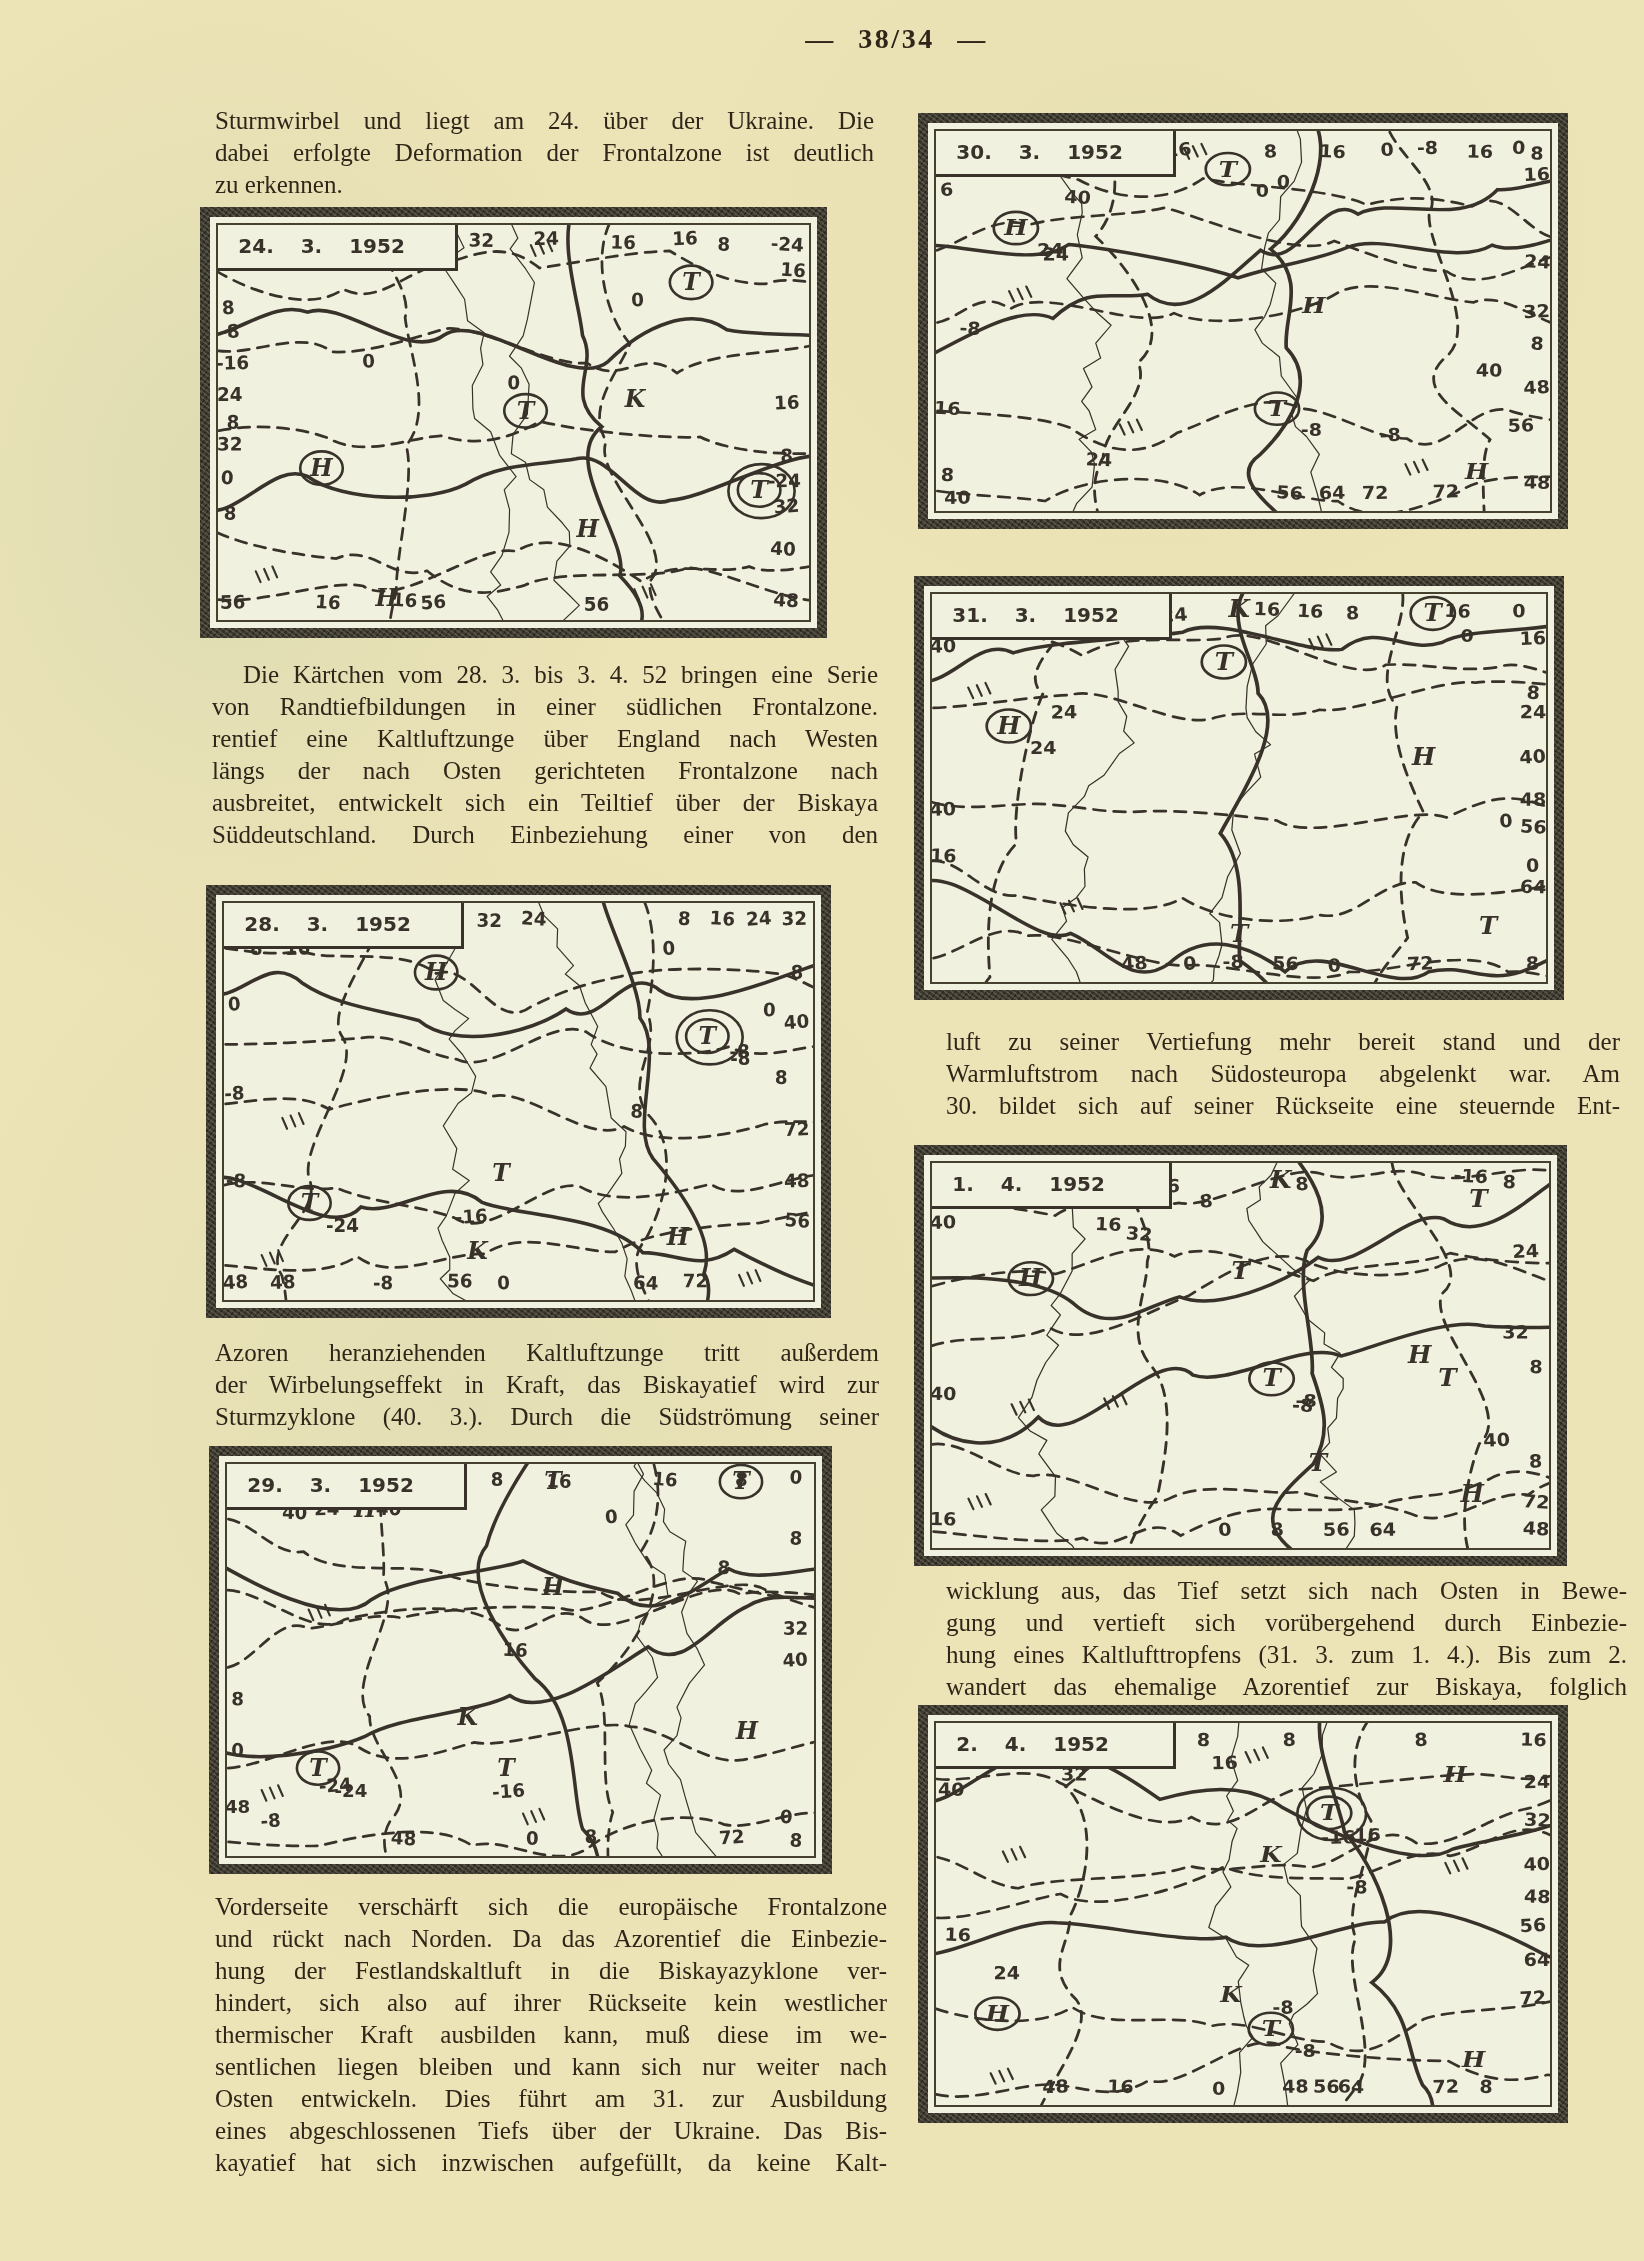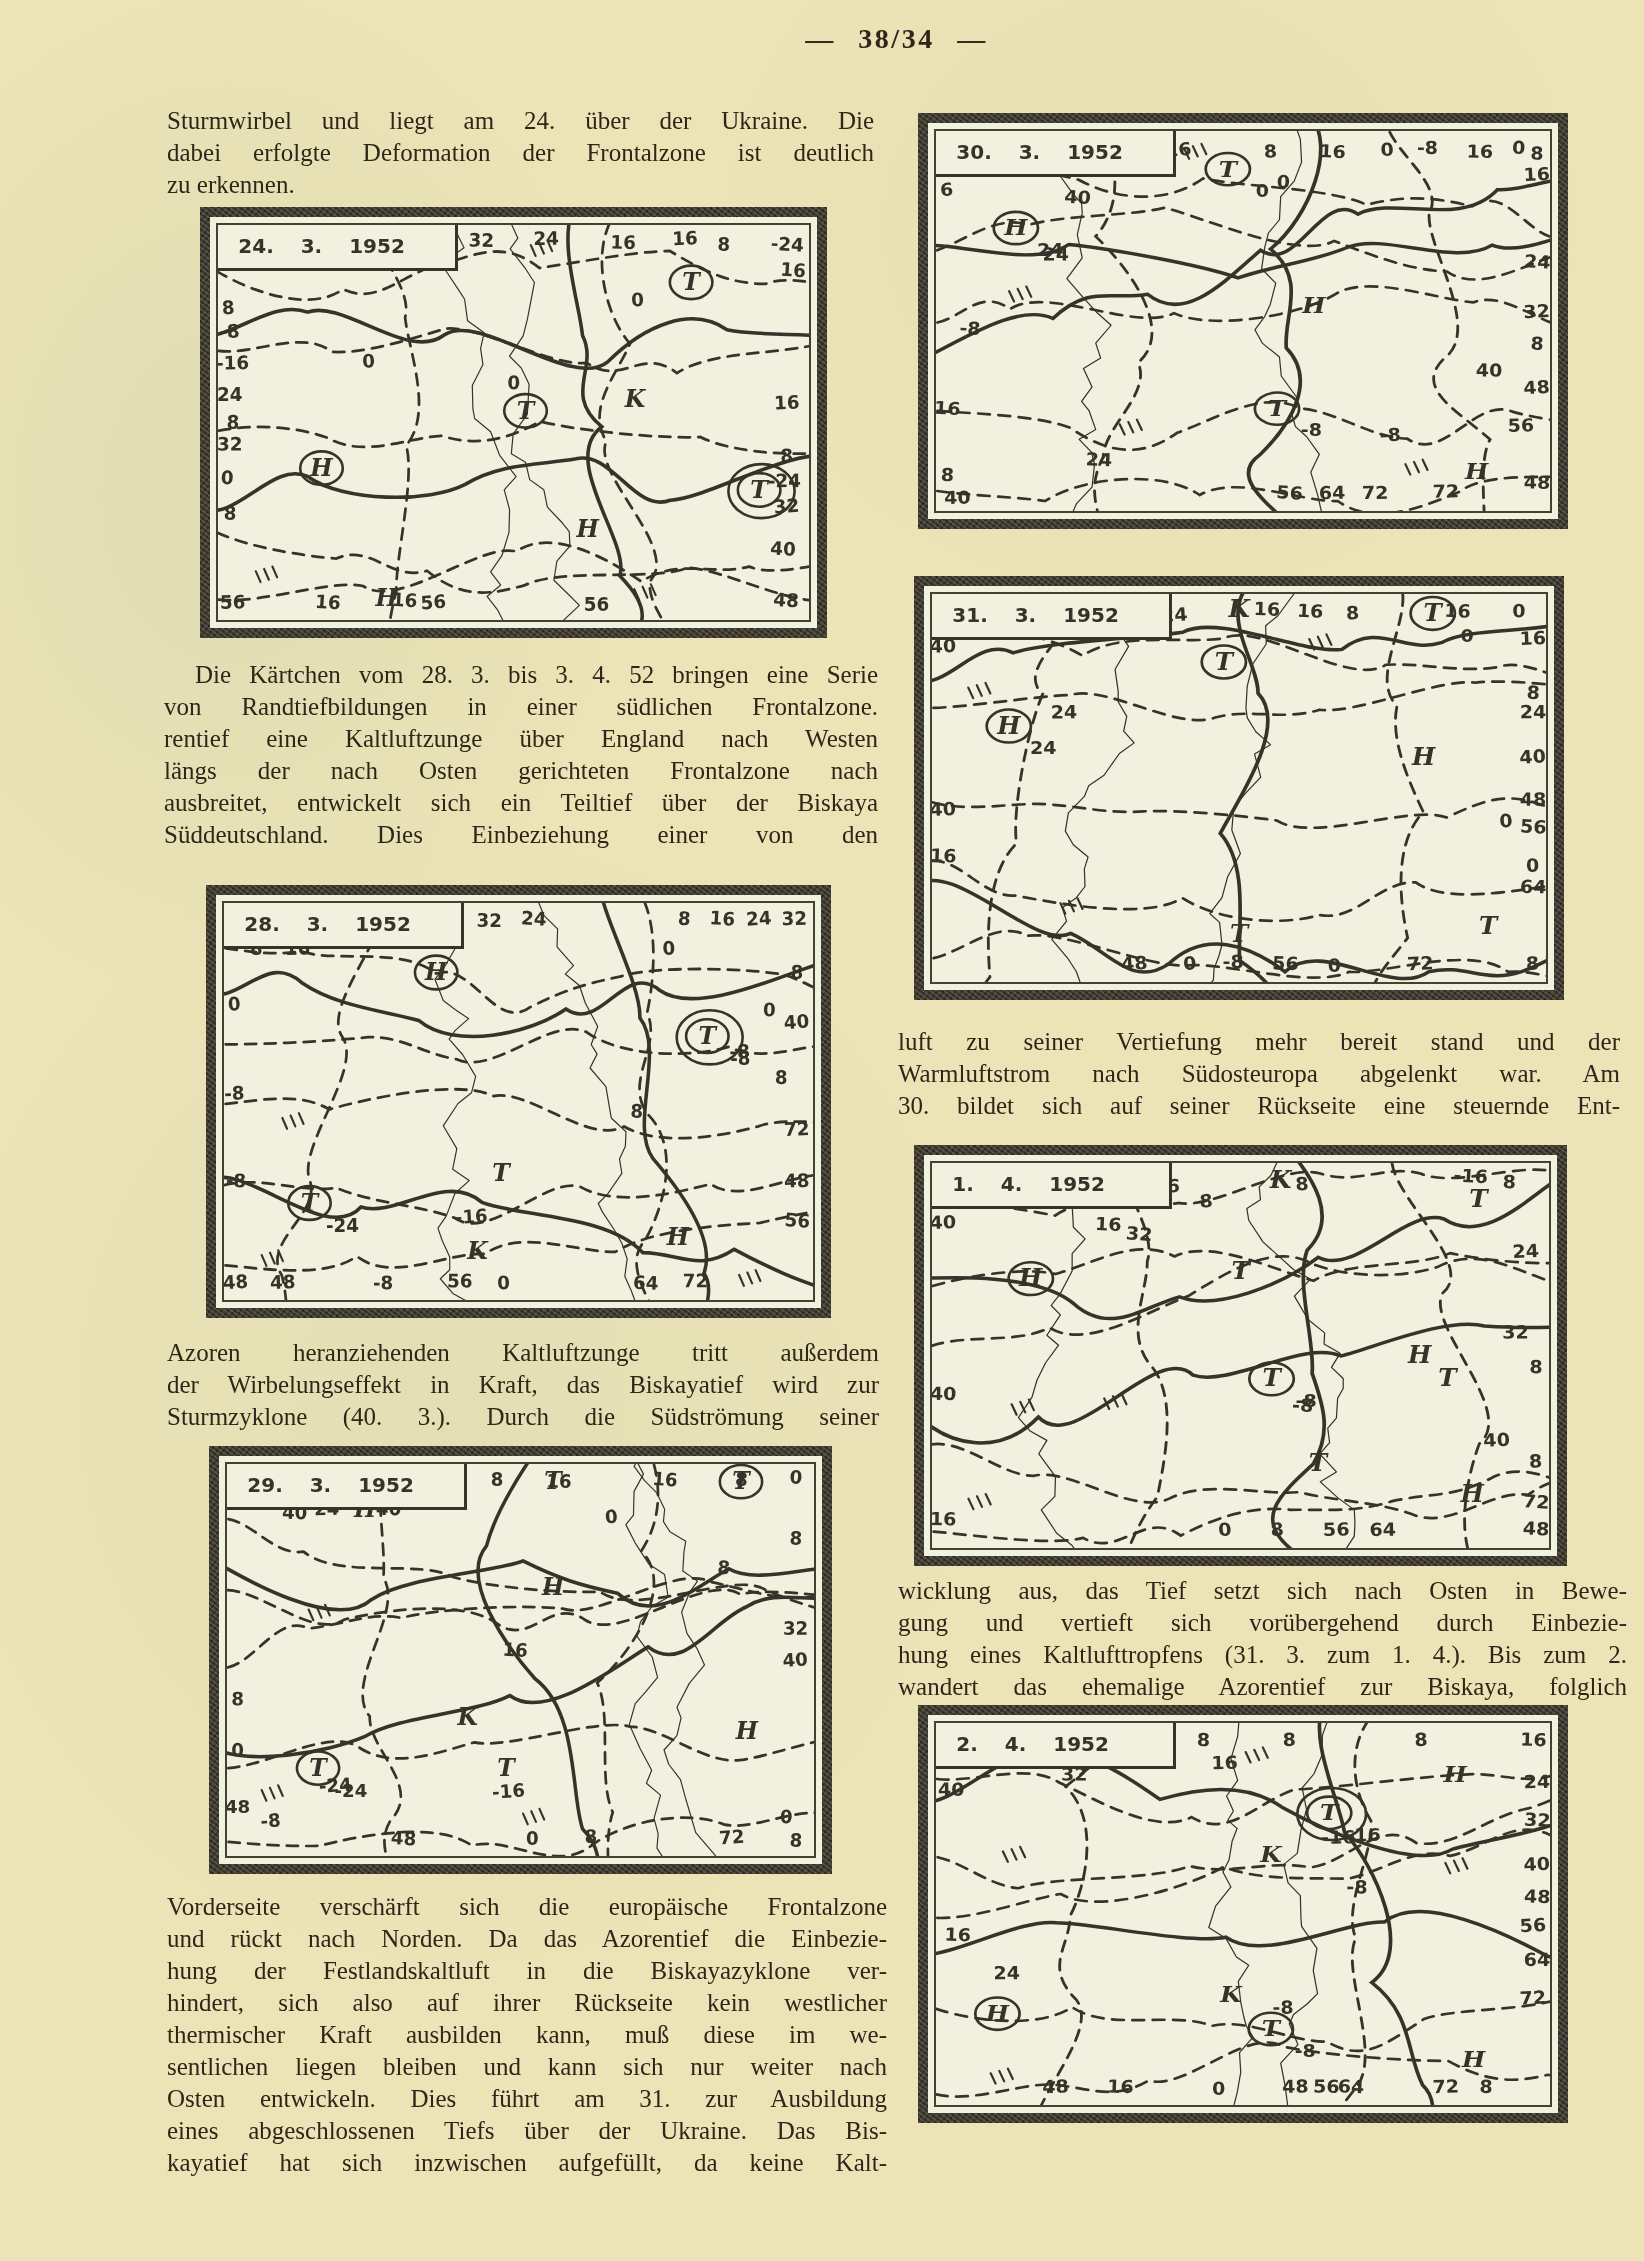--- a/index.html
+++ b/index.html
@@ -20,21 +20,21 @@
     font-family:"Liberation Serif", serif;
     color:var(--text-ink);
   }
   .page-header{
     position:absolute;top:23px;left:0;width:1645px;margin-left:74px;
     text-align:center;font-size:28px;font-weight:bold;letter-spacing:2.5px;word-spacing:13px;
   }
   .para{
     position:absolute;font-size:25px;line-height:32px;
   }
-  .tl{text-align:justify;text-align-last:justify;white-space:nowrap;overflow:hidden;}
+  .tl{text-align:justify;text-align-last:justify;white-space:nowrap;overflow:hidden;margin-left:48px;}
   .tl-last{text-align-last:left;}
   .indent-first .tl:first-child{text-indent:31px;}
 
   
   .map{
     position:absolute;box-sizing:border-box;padding:10px;
     background:
       repeating-linear-gradient(37deg, rgba(232,226,196,.16) 0 1.6px, transparent 1.6px 4.1px),
       repeating-linear-gradient(-53deg, rgba(0,0,0,.30) 0 1.6px, transparent 1.6px 5px),
       #3e3a30;
@@ -140,21 +140,21 @@
       </div>
     </div>
   </figure>
 
   <div class="para indent-first" style="left:164px;top:659px;width:714px;">
       <div class="tl">Die Kärtchen vom 28. 3. bis 3. 4. 52 bringen eine Serie</div>
       <div class="tl">von Randtiefbildungen in einer südlichen Frontalzone.</div>
       <div class="tl">rentief eine Kaltluftzunge über England nach Westen</div>
       <div class="tl">längs der nach Osten gerichteten Frontalzone nach</div>
       <div class="tl">ausbreitet, entwickelt sich ein Teiltief über der Biskaya</div>
-      <div class="tl">Süddeutschland. Dies Einbeziehung einer von den</div>
+      <div class="tl">Süddeutschland. Durch Einbeziehung einer von den</div>
     </div>
 
   <figure class="map" style="left:206px;top:885px;width:625px;height:433px;">
     <div class="map-rim">
       <div class="map-area">
         <svg class="iso" viewBox="0 0 1000 660" preserveAspectRatio="none">
             <path class="dash" d="M-30,71.8 C30.0,76.8 71.1,89.1 131.1,80.3 C191.1,100.0 300.2,71.3 360.2,117.2 C420.2,95.7 461.0,216.7 521.0,172.1 C581.0,143.2 611.6,135.0 671.6,122.3 C731.6,103.3 888.7,108.7 948.7,118.7 C1008.7,137.2 1057.5,181.2 1117.5,160.9"></path>
             <path class="dash" d="M-30,233.7 C30.0,237.7 184.4,229.4 244.4,222.8 C304.4,221.2 335.8,250.3 395.8,259.8 C455.8,287.5 555.7,186.1 615.7,214.7 C675.7,257.0 796.1,256.8 856.1,238.9 C916.1,267.7 986.6,231.5 1046.6,235.8"></path>
             <path class="dash" d="M-30,335.8 C30.0,335.5 118.5,307.3 178.5,342.8 C238.5,325.8 397.4,291.3 457.4,320.8 C517.4,308.3 618.8,402.2 678.8,371.2 C738.8,405.4 846.4,387.2 906.4,371.0 C966.4,349.1 1110.2,379.0 1170.2,378.6"></path>
             <path class="dash" d="M-30,481.9 C30.0,440.9 130.1,484.2 190.1,472.9 C250.1,498.0 330.4,501.9 390.4,522.6 C450.4,564.0 544.2,454.1 604.2,471.1 C664.2,505.5 765.9,481.7 825.9,466.7 C885.9,508.1 997.5,424.6 1057.5,459.1"></path>

